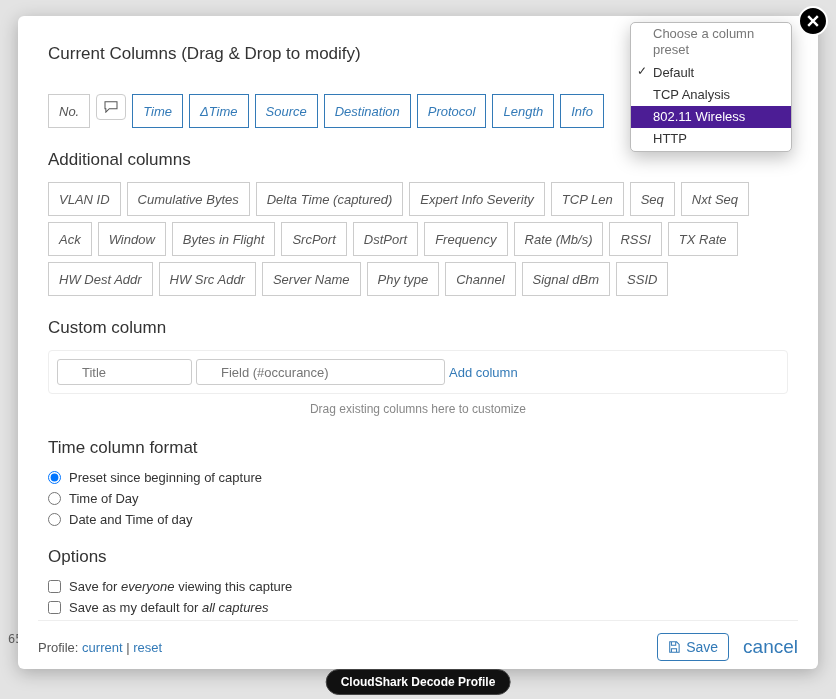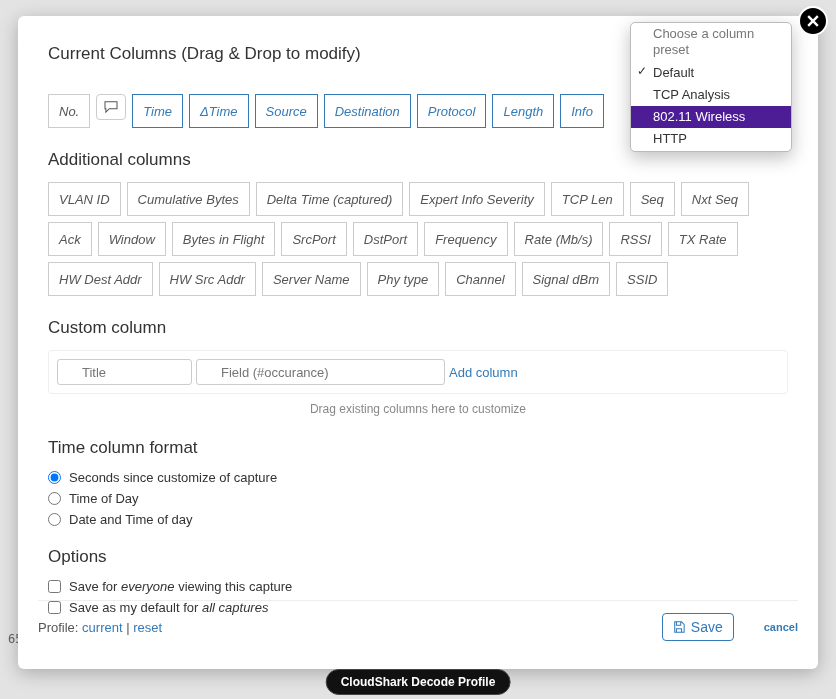--- a/index.html
+++ b/index.html
@@ -20,27 +20,27 @@
 .comment-chip svg{width:14px;height:12px;fill:#555;}
 .custom-row{display:flex;gap:4px;align-items:center;border:1px solid #eee;border-radius:4px;padding:8px;}
 .custom-row input{height:26px;border:1px solid #ccc;border-radius:3px;padding:0 24px;font-size:13px;color:#555;box-sizing:border-box;}
 .custom-row input.title{width:135px;}
 .custom-row input.field{width:249px;}
 .linkish{color:#337ab7;font-size:13px;cursor:pointer;}
 .hint{text-align:center;color:#888;font-size:12px;margin-top:8px;margin-bottom:22px;}
 .radio-group label,.check-group label{display:flex;align-items:center;gap:8px;font-size:13px;margin-bottom:6px;color:#333;}
 .radio-group input,.check-group input{margin:0;}
 .check-group em{font-style:italic;}
-.footer{position:absolute;left:20px;right:20px;bottom:28px;display:flex;justify-content:space-between;align-items:center;font-size:13px;border-top:1px solid #eee;padding-top:12px;}
+.footer{position:absolute;left:20px;right:20px;bottom:8px;display:flex;justify-content:space-between;align-items:center;font-size:13px;border-top:1px solid #eee;padding-top:12px;}
 .footer .left span{color:#555;}
 .footer .left a{color:#337ab7;text-decoration:none;cursor:pointer;}
-.footer .right{display:flex;align-items:center;gap:30px;}
+.footer .right{display:flex;align-items:center;gap:14px;}
 .btn-save{border:1px solid #337ab7;color:#337ab7;background:#fff;border-radius:4px;padding:5px 10px;font-size:14px;display:inline-flex;align-items:center;gap:6px;cursor:pointer;}
 .btn-save svg{width:12px;height:12px;fill:#337ab7;}
-.btn-cancel{color:#337ab7;font-size:11px;cursor:pointer;font-weight:bold;}
+.btn-cancel{color:#337ab7;font-size:19px;cursor:pointer;}
 .quick-label{font-weight:700;font-size:14px;}
 .preset-menu{position:absolute;top:22px;right:44px;width:160px;background:#fff;border:1px solid #bbb;border-radius:5px;box-shadow:0 6px 18px rgba(0,0,0,.25);overflow:hidden;font-size:13px;z-index:5;}
 .preset-menu .item{padding:3px 10px 3px 22px;position:relative;line-height:1.25;cursor:pointer;}
 .preset-menu .item.header{color:#777;}
 .preset-menu .item.selected{background:#4c1d95;color:#fff;}
 .preset-menu .item .check{position:absolute;left:6px;top:2px;font-size:12px;}
 .badge{position:absolute;left:50%;transform:translateX(-50%);bottom:4px;background:#111;color:#fff;font-size:12px;font-weight:600;border-radius:14px;padding:5px 14px;border:1px solid #444;}
 </style>
 </head>
 <body>
@@ -111,21 +111,21 @@
     <input class="title" placeholder="Title" style="">
     <input class="field" placeholder="Field (#occurance)" style="">
     <span class="linkish">Add column</span>
   </div>
   <div class="hint">Drag existing columns here to customize</div>
 
   <h4>Time column format</h4>
   <div class="radio-group" style="margin-bottom:20px;">
     <label>
         <input type="radio" name="tf" checked="" style="">
-        <span>Seconds since customize of capture</span>
+        <span>Preset since beginning of capture</span>
       </label>
     <label>
         <input type="radio" name="tf" style="">
         <span>Time of Day</span>
       </label>
     <label>
         <input type="radio" name="tf" style="">
         <span>Date and Time of day</span>
       </label>
   </div>

